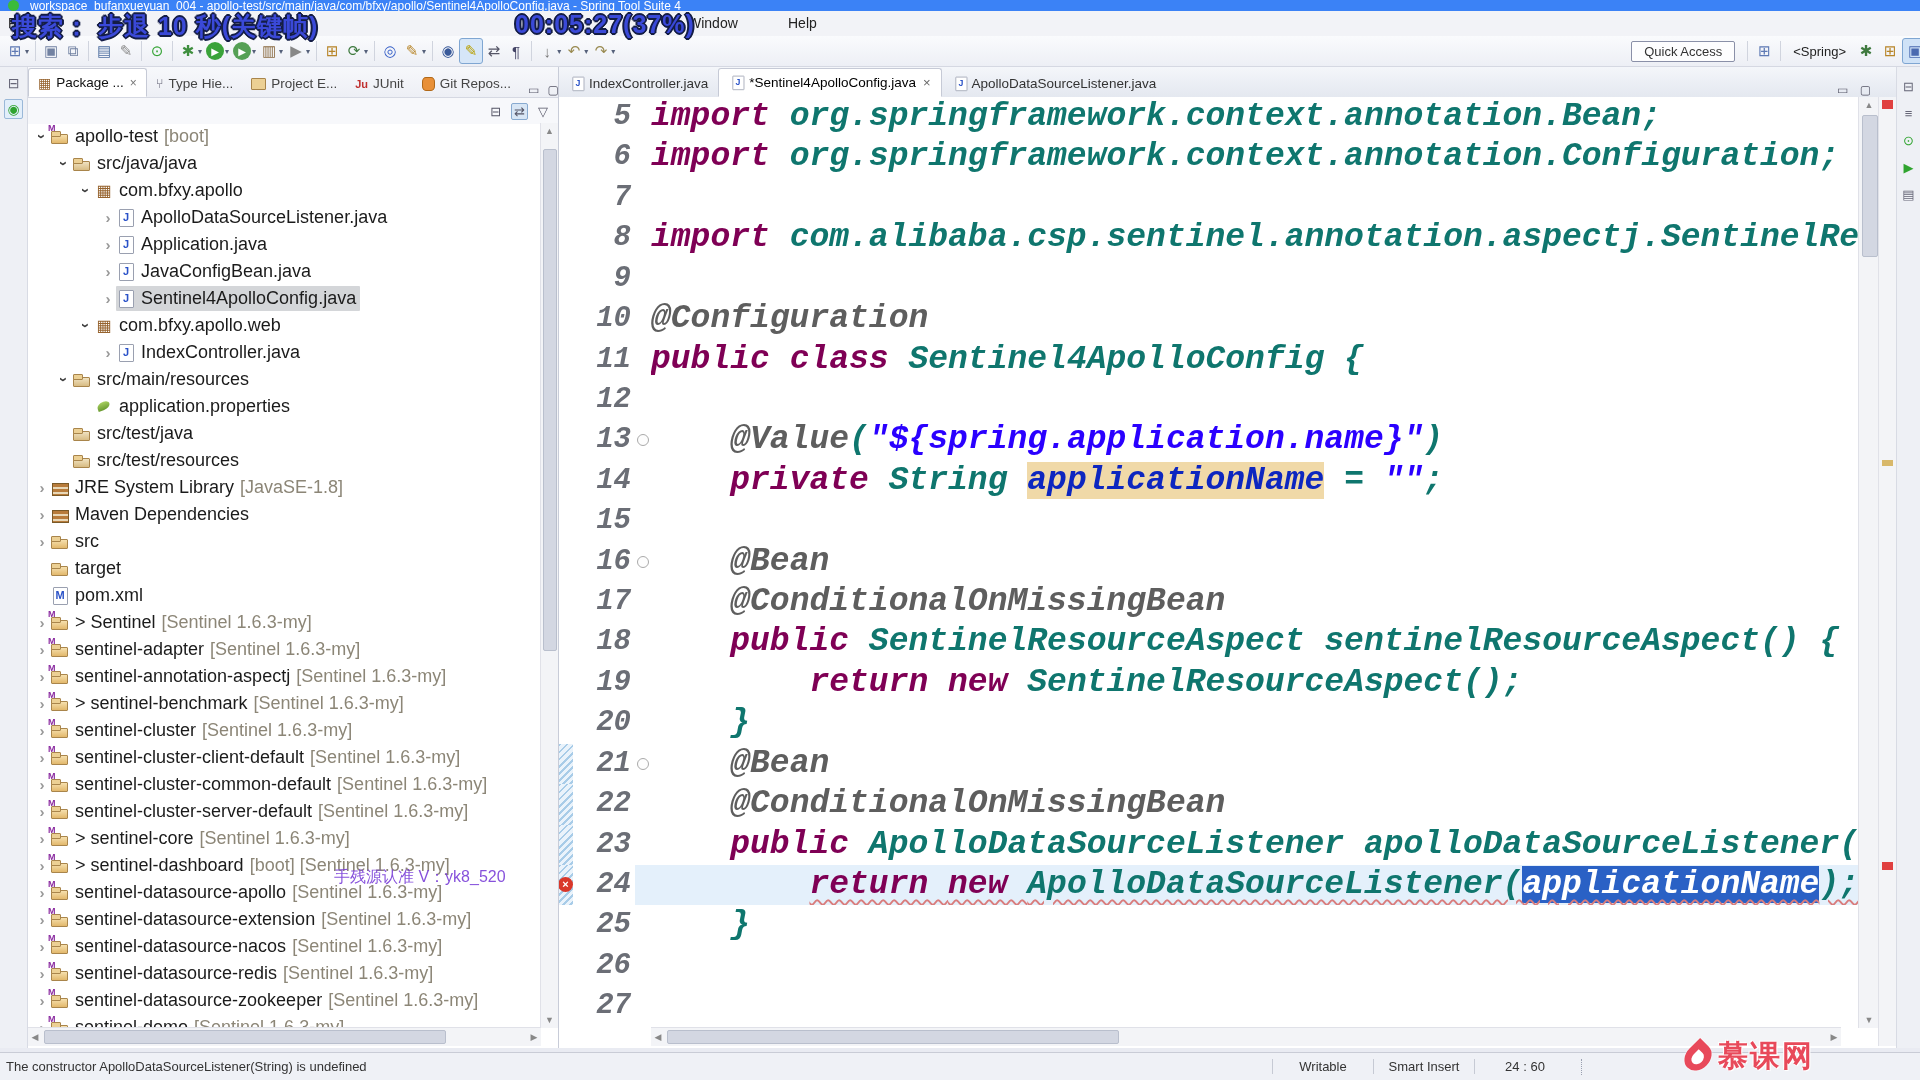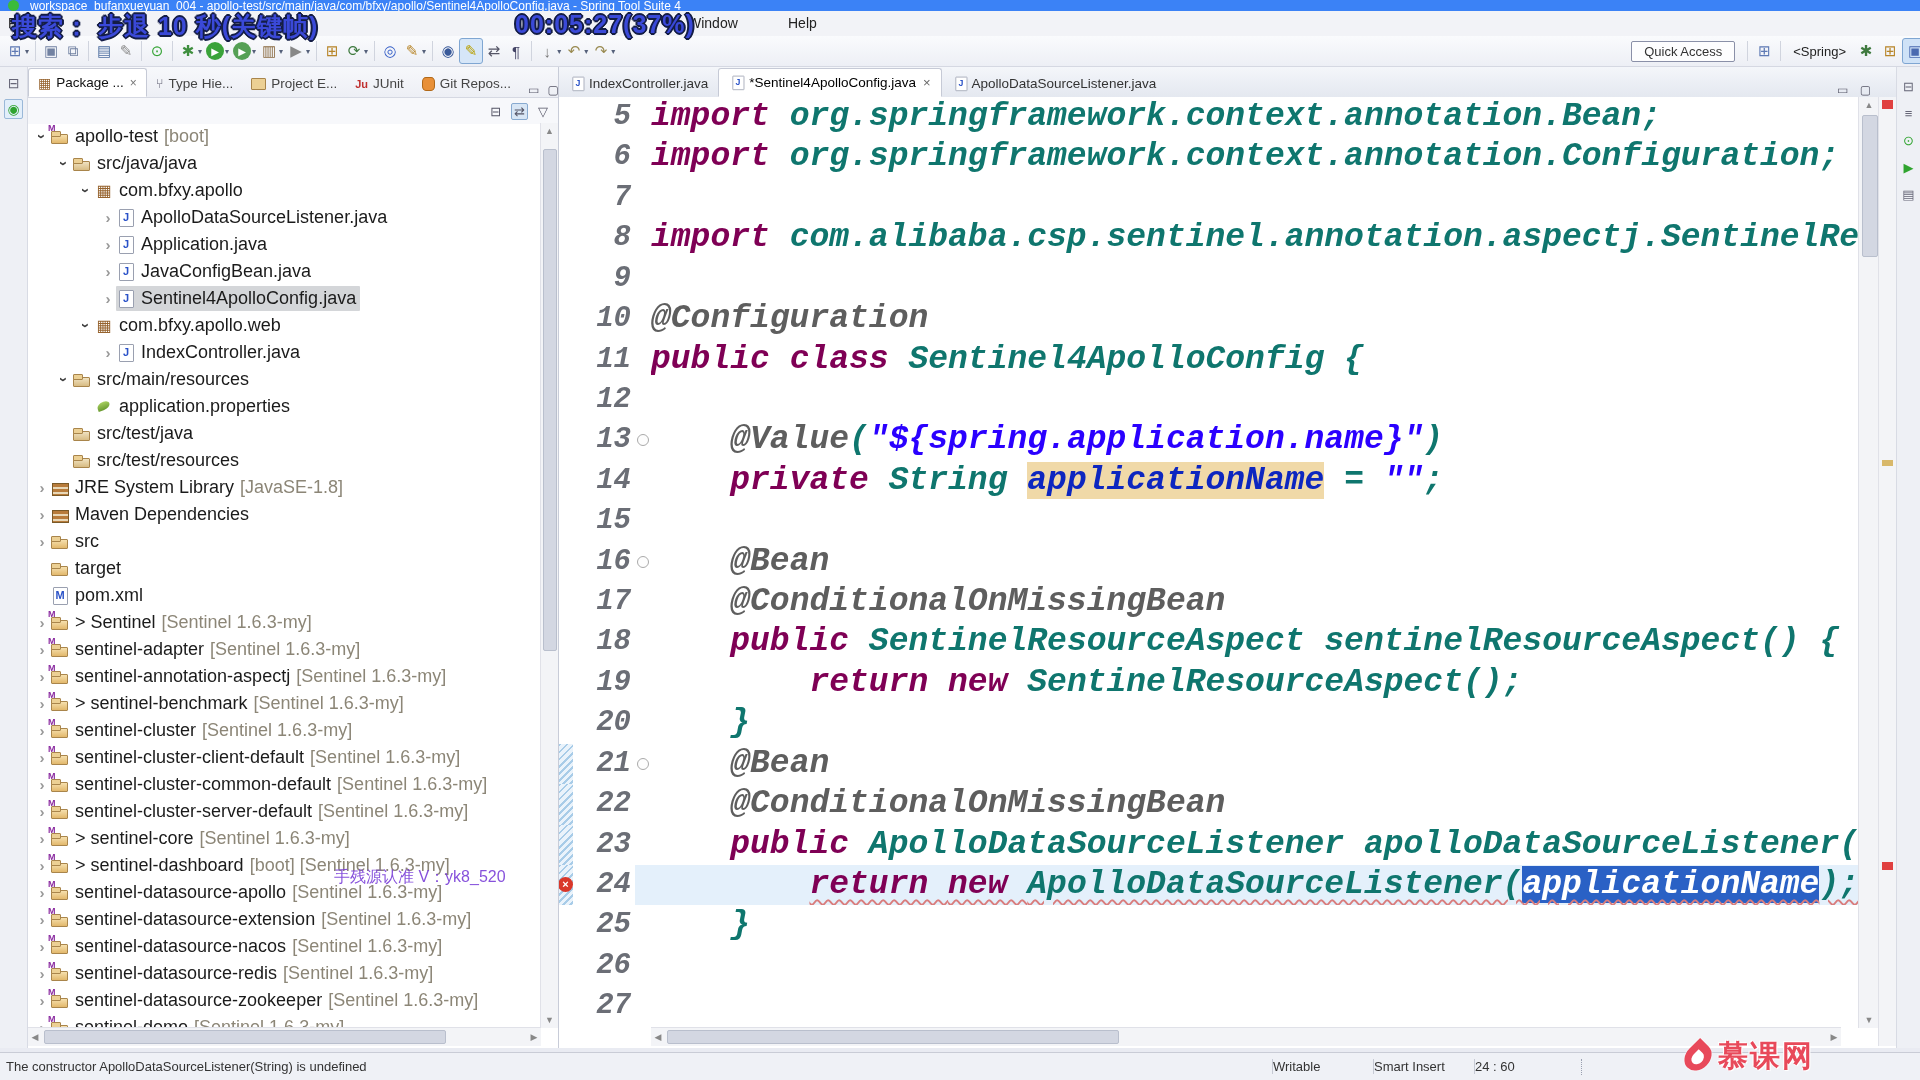--- a/index.html
+++ b/index.html
@@ -125,21 +125,21 @@
   #ed-vscroll{right:18px;top:30px;width:20px;height:931px}
   #ed-vscroll .sb-thumb{position:absolute;left:3px;top:18px;width:14px;height:140px}
   #ed-overview{position:absolute;right:0;top:30px;width:18px;height:949px;background:#f3f4f7;border-left:1px solid #e0e1e8}
   .ovm{position:absolute;left:3px;width:11px}
   #ed-hscroll{left:92px;bottom:2px;width:1190px;height:18px}
   #ed-hscroll .sb-thumb{width:450px;height:12px;margin-left:2px}
   
   #statusbar{position:absolute;left:0;top:1052px;width:1920px;height:28px;background:#eff1f6;border-top:1px solid #c9ccd6;
     display:flex;align-items:center;font-size:13px;color:#333;box-sizing:border-box}
   .sb-msg{flex:1;padding-left:6px;white-space:nowrap;overflow:hidden}
-  .sb-cell{width:100px;border-left:1px solid #c6cad4;flex:none}
+  .sb-cell{width:100px;text-align:center;border-left:1px solid #c6cad4;flex:none}
   .sb-grip{width:8px;height:16px;border-left:1px dotted #9aa0b0;margin-left:6px;flex:none}
   .sb-fill{width:330px;flex:none}
   
   #imooc{position:absolute;left:1686px;top:1036px;display:flex;align-items:center;z-index:60}
   #flame{width:24px;height:30px;background:#e8495a;border-radius:0 50% 50% 50%;transform:rotate(45deg);position:relative;margin-right:8px;box-shadow:0 0 2px #fff}
   #flame::after{content:"";position:absolute;left:7px;top:9px;width:11px;height:14px;background:#fff;border-radius:0 50% 50% 50%}
   #imooc .txt{font-size:30px;font-weight:bold;color:#e8495a;letter-spacing:2px;
     text-shadow:0 0 2px #fff,0 0 2px #fff,1px 1px 0 #fff,-1px -1px 0 #fff}
 </style>
 </head>

